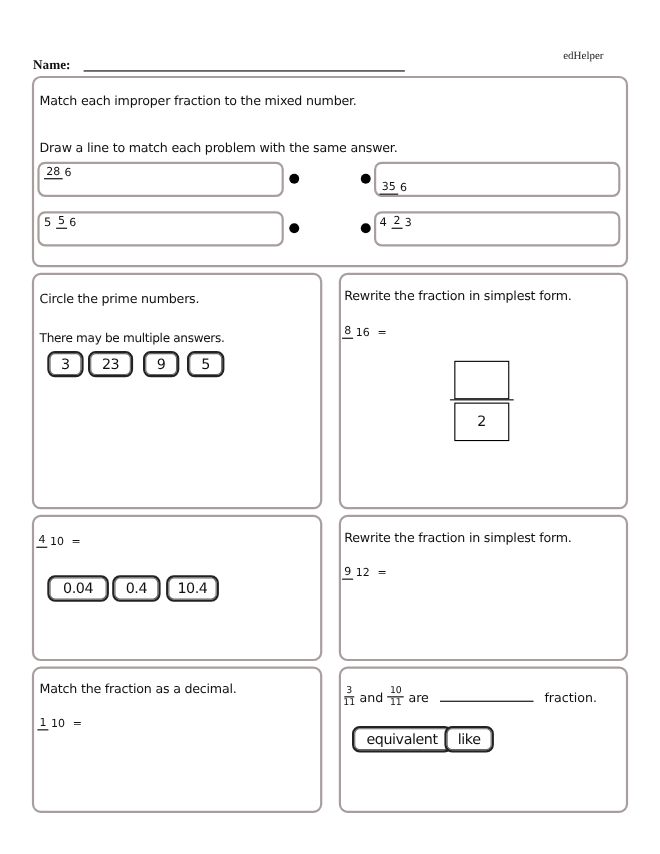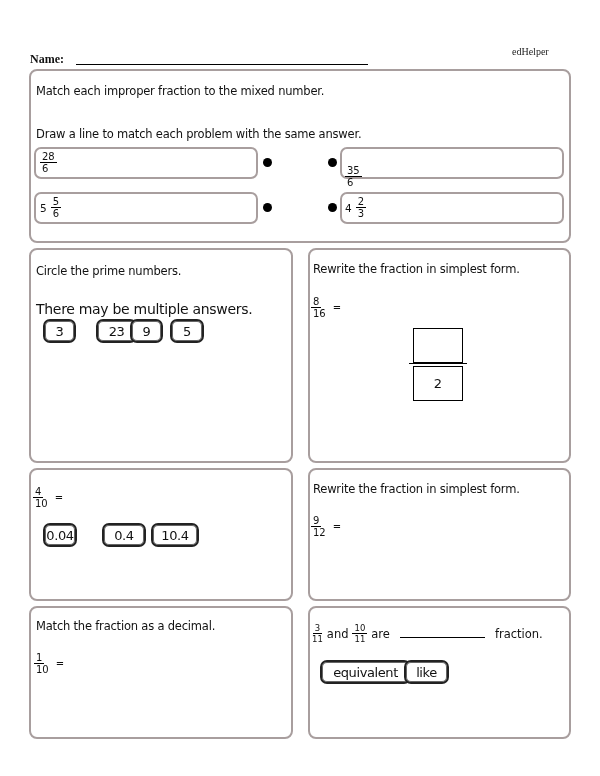--- a/index.html
+++ b/index.html
@@ -4,26 +4,26 @@
 <style>
   html, body { margin: 0; padding: 0; background: #ffffff; }
   body { width: 600px; height: 776px; position: relative; overflow: hidden;
          font-family: "DejaVu Sans", sans-serif; color: #111; }
   .abs { position: absolute; }
   .brand { left: 512px; top: 46px; font-family: "Liberation Serif", serif; font-size: 10px; color: #222; text-align: center; }
   .name-label { left: 30px; top: 52px; font-family: "Liberation Serif", serif; font-weight: bold; font-size: 12px; }
   .name-line { left: 76px; top: 64px; width: 292px; border-bottom: 1px solid #000; height: 0; }
   .box { position: absolute; border: 2px solid #a89e9e; border-radius: 8px; box-sizing: border-box; background: #fff; }
   .instr { position: absolute; font-size: 11.5px; letter-spacing: -0.2px; white-space: nowrap; color: #111; }
-  .small { position: absolute; font-size: 14px; letter-spacing: -0.3px; white-space: nowrap; }
+  .small { position: absolute; font-size: 11px; letter-spacing: -0.3px; white-space: nowrap; }
   .match { position: absolute; border: 2px solid #a89e9e; border-radius: 7px; box-sizing: border-box; height: 32px; }
   .dot { position: absolute; width: 9px; height: 9px; background: #000; border-radius: 50%; }
   .frac { position: absolute; display: inline-flex; align-items: center; font-size: 10px; }
   .frac .whole { margin-right: 4px; font-size: 10.5px; }
-  .frac .fr { display: inline-flex; flex-direction: column; align-items: flex-start; line-height: 11px; }
+  .frac .fr { display: inline-flex; flex-direction: row; align-items: flex-end; line-height: 11px; }
   .frac .num { padding: 0 2px; border-bottom: 1px solid #000; }
   .frac .den { padding: 0 2px; }
   .frac .eq { margin-left: 5px; font-size: 10px; }
   .chip { position: absolute; border: 2px solid #222; border-radius: 7px; box-sizing: border-box; height: 24px;
           display: flex; align-items: center; justify-content: center; font-size: 13px; letter-spacing: -0.4px;
           box-shadow: inset 0 0 0 1px #666; background: #fff; cursor: pointer; }
   .ansbox { position: absolute; border: 1px solid #000; box-sizing: border-box; display: flex; align-items: center; justify-content: center; font-size: 13px; }
   .barline { position: absolute; height: 0; border-top: 1.5px solid #000; }
   .blank { display: inline-block; width: 85px; border-bottom: 1px solid #000; height: 8px; margin: 0 6px; }
   .sentence { position: absolute; display: flex; align-items: center; font-size: 11.5px; white-space: nowrap; }
@@ -77,21 +77,21 @@
   <span class="fr">
       <span class="num">2</span>
       <span class="den">3</span>
     </span>
 </div>
 
 <div class="box" style="left:29px; top:248px; width:264px; height:215px;"></div>
 <div class="instr" style="left:36px; top:264px;">Circle the prime numbers.</div>
 <div class="small" style="left:36px; top:301px;">There may be multiple answers.</div>
 <div class="chip" style="left:43px; top:319px; width:33px;">3</div>
-<div class="chip" style="left:96px; top:319px; width:41px;">23</div>
+<div class="chip" style="left:80px; top:319px; width:41px;">23</div>
 <div class="chip" style="left:130px; top:319px; width:33px;">9</div>
 <div class="chip" style="left:170px; top:319px; width:34px;">5</div>
 
 <div class="box" style="left:308px; top:248px; width:263px; height:215px;"></div>
 <div class="instr" style="left:313px; top:262px;">Rewrite the fraction in simplest form.</div>
 <div class="frac" style="left:311px; top:296px;">
   <span class="fr">
       <span class="num">8</span>
       <span class="den">16</span>
     </span>
@@ -102,21 +102,21 @@
 <div class="ansbox" style="left:413px; top:366px; width:50px; height:35px;">2</div>
 
 <div class="box" style="left:29px; top:468px; width:264px; height:133px;"></div>
 <div class="frac" style="left:33px; top:486px;">
   <span class="fr">
       <span class="num">4</span>
       <span class="den">10</span>
     </span>
   <span class="eq">=</span>
 </div>
-<div class="chip" style="left:43px; top:523px; width:34px;">0.04</div>
+<div class="chip" style="left:43px; top:523px; width:56px;">0.04</div>
 <div class="chip" style="left:102px; top:523px; width:44px;">0.4</div>
 <div class="chip" style="left:151px; top:523px; width:48px;">10.4</div>
 
 <div class="box" style="left:308px; top:468px; width:263px; height:133px;"></div>
 <div class="instr" style="left:313px; top:482px;">Rewrite the fraction in simplest form.</div>
 <div class="frac" style="left:311px; top:515px;">
   <span class="fr">
       <span class="num">9</span>
       <span class="den">12</span>
     </span>

